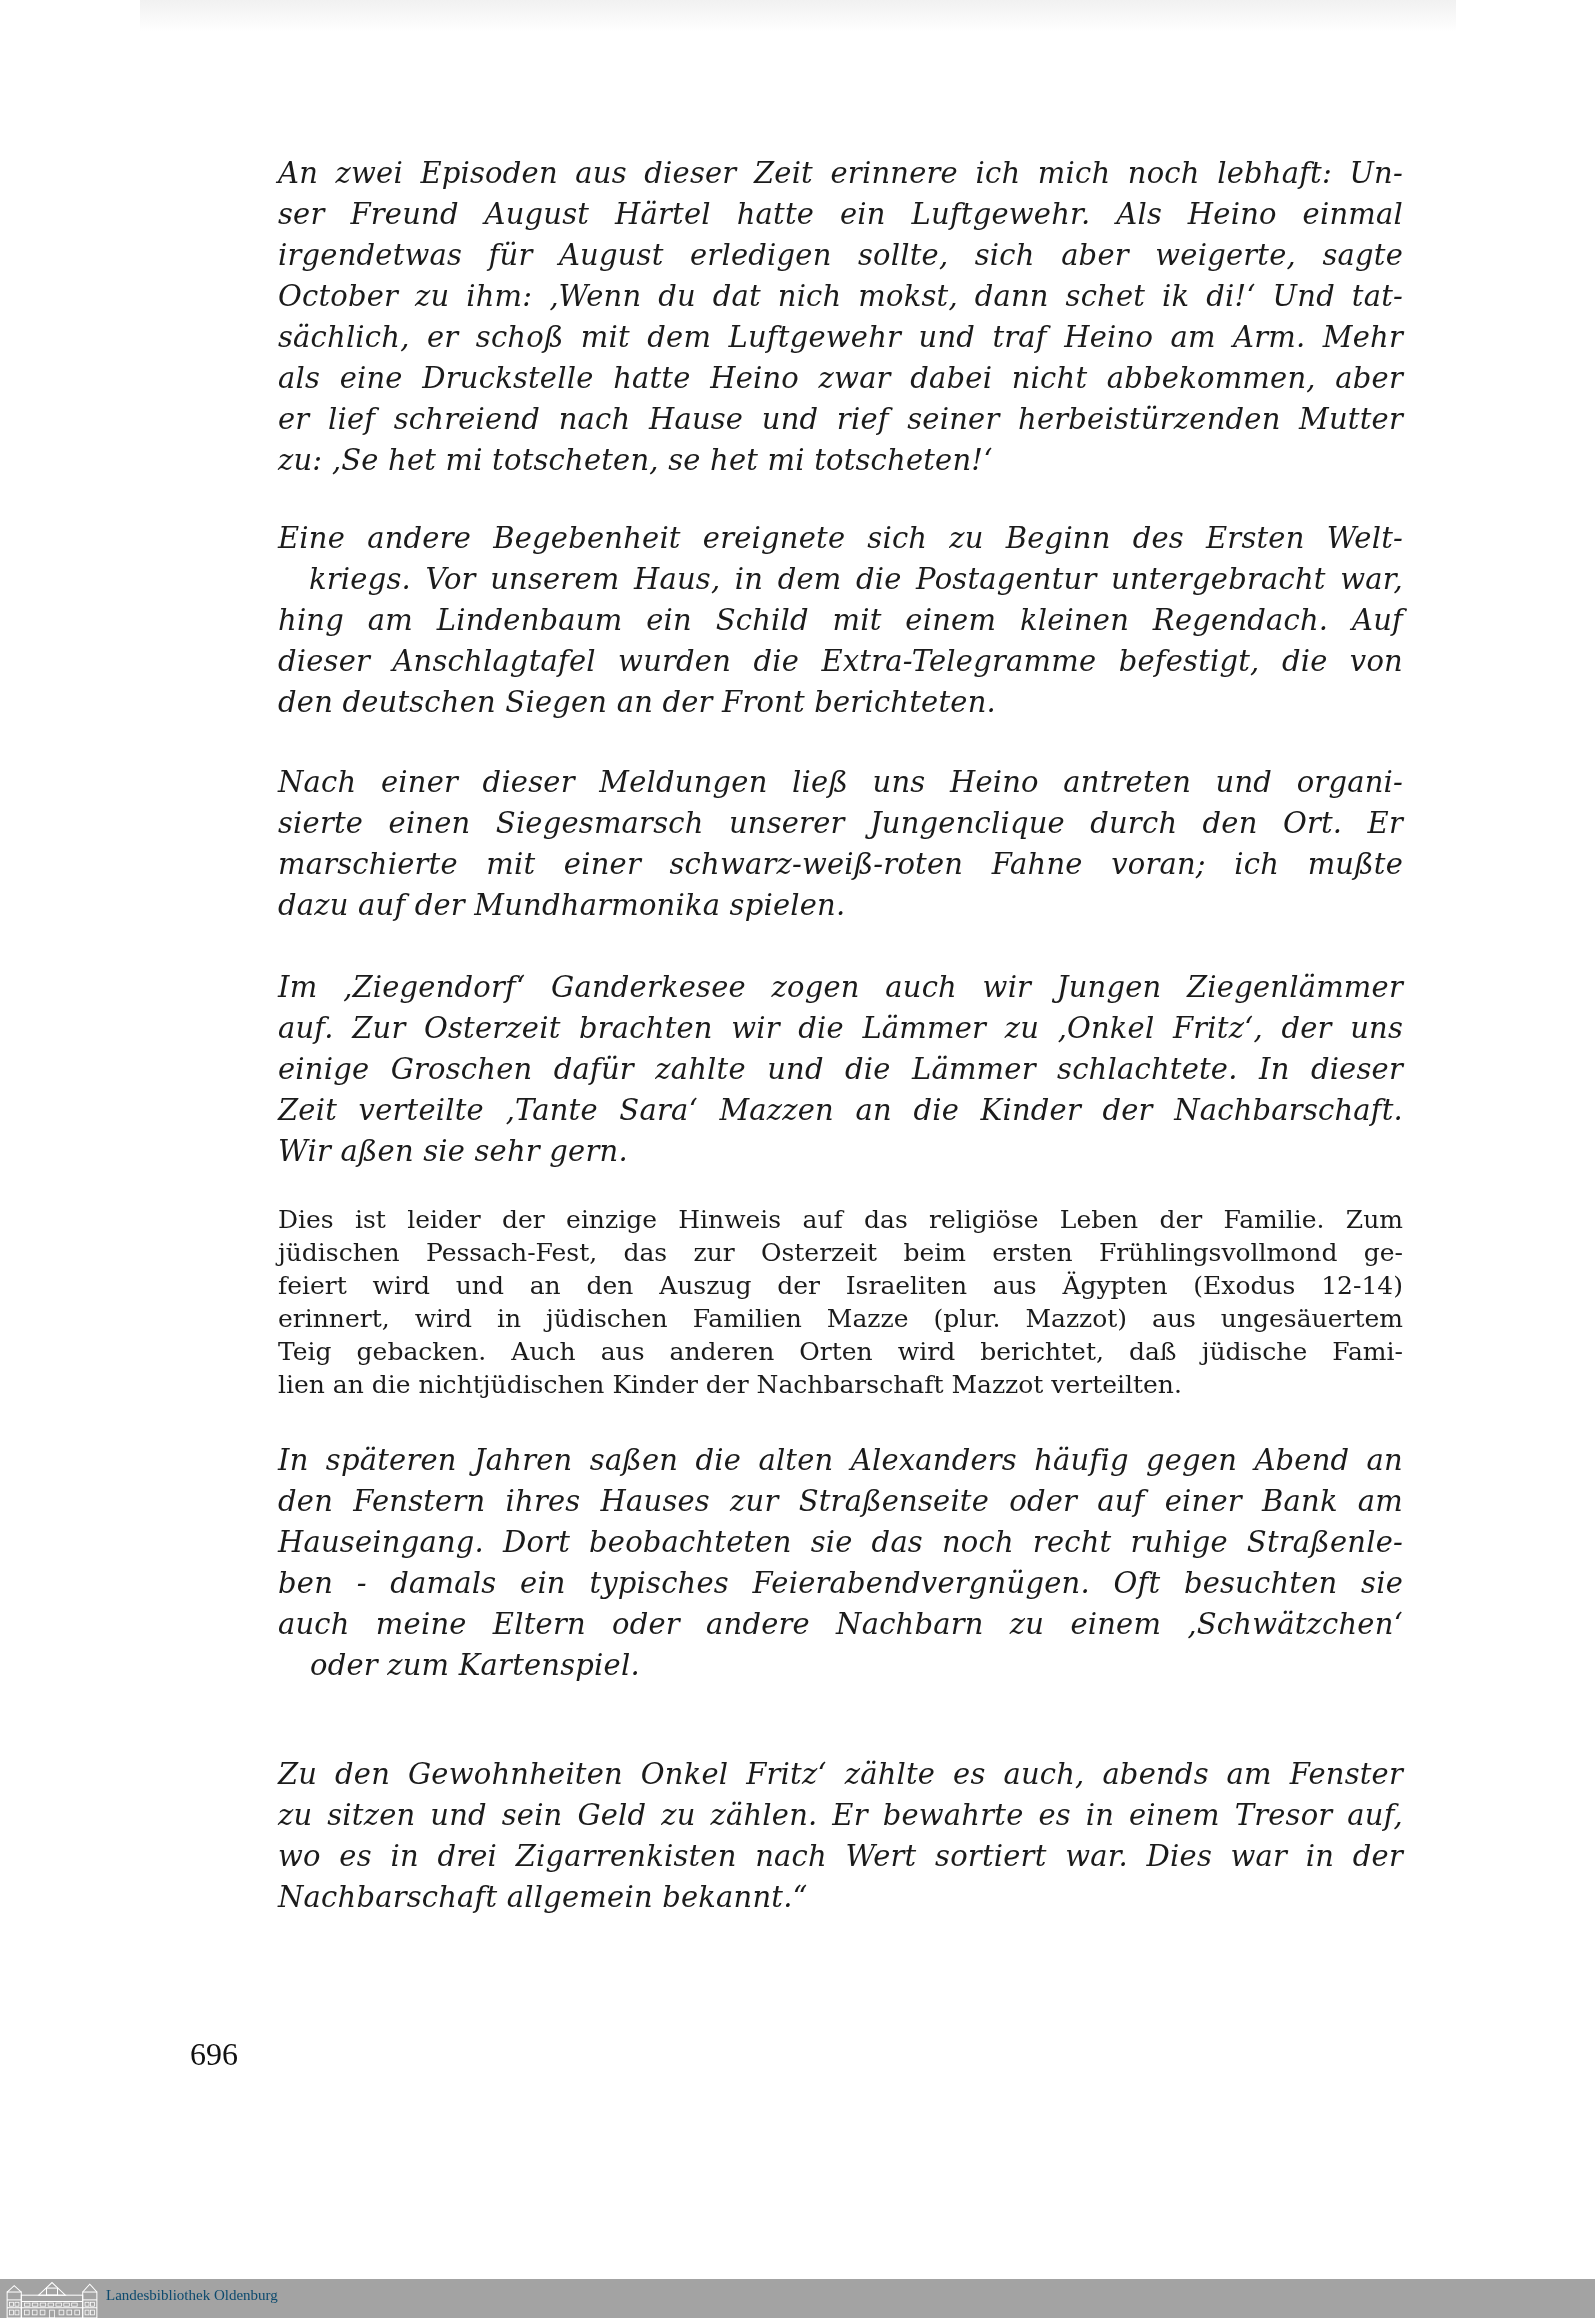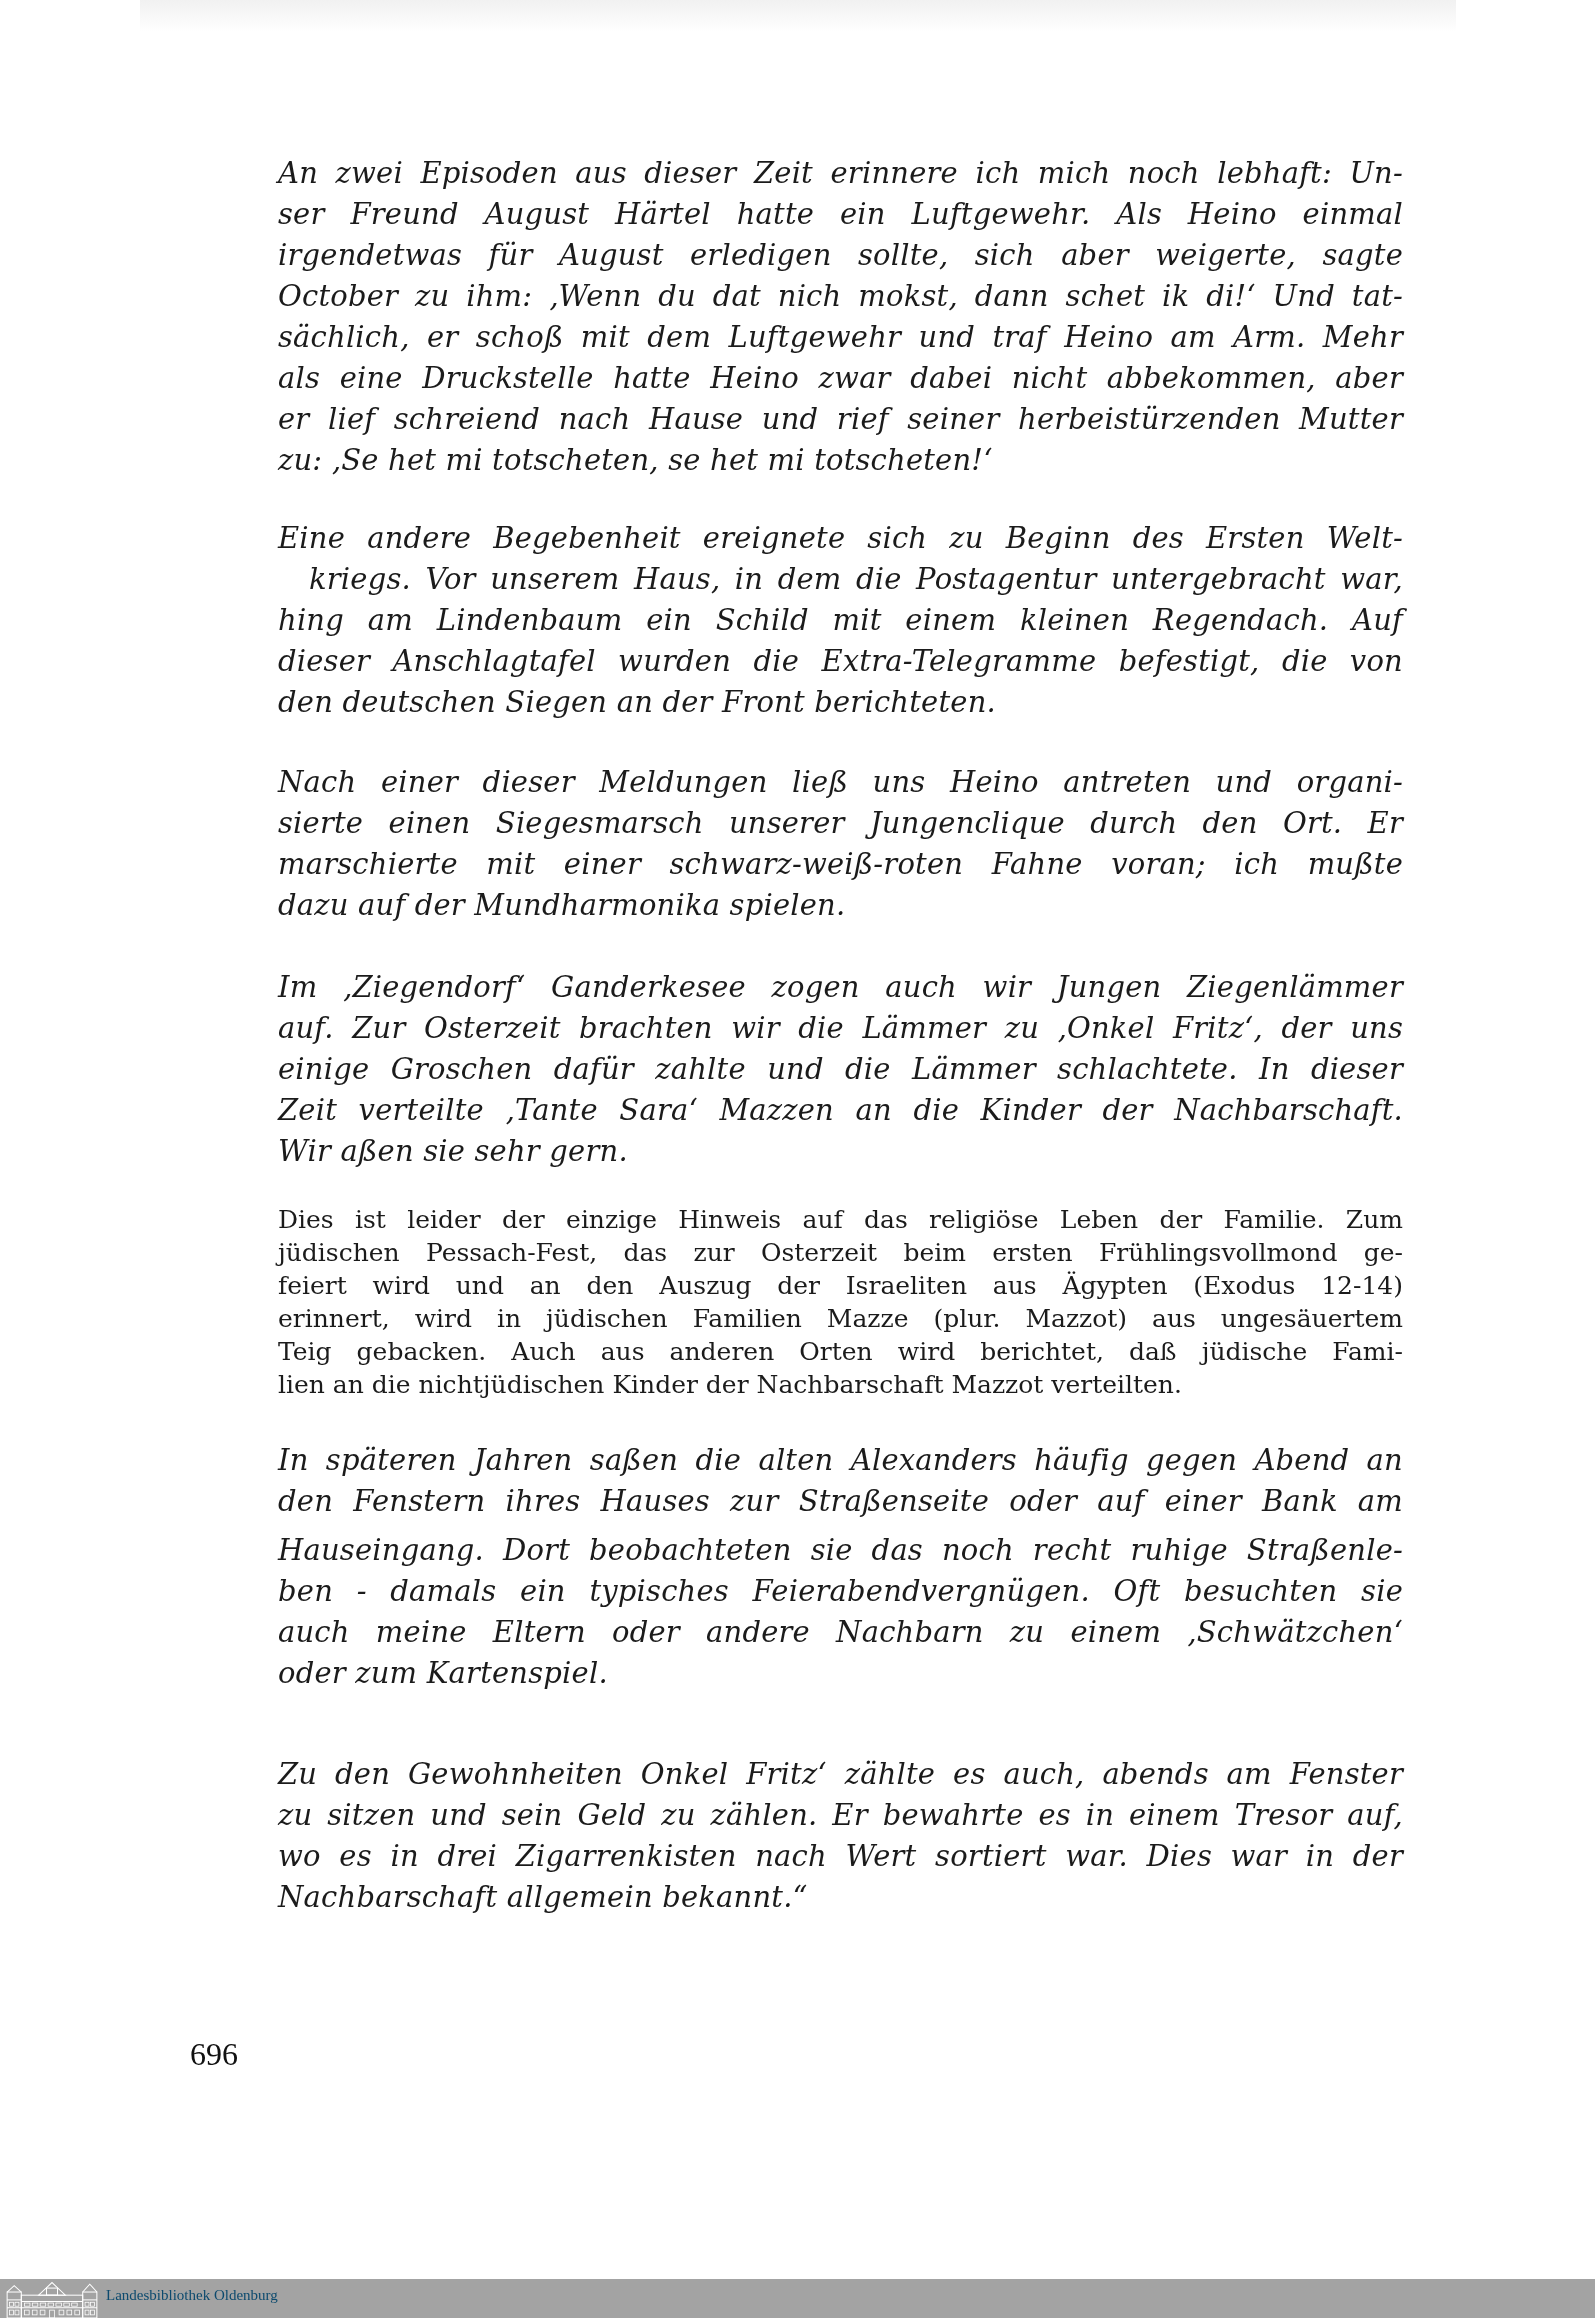--- a/index.html
+++ b/index.html
@@ -61,24 +61,24 @@
   <span class="line" style="white-space: nowrap;">jüdischen Pessach-Fest, das zur Osterzeit beim ersten Frühlingsvollmond ge-</span>
   <span class="line" style="white-space: nowrap;">feiert wird und an den Auszug der Israeliten aus Ägypten (Exodus 12-14)</span>
   <span class="line" style="white-space: nowrap;">erinnert, wird in jüdischen Familien Mazze (plur. Mazzot) aus ungesäuertem</span>
   <span class="line" style="white-space: nowrap;">Teig gebacken. Auch aus anderen Orten wird berichtet, daß jüdische Fami-</span>
   <span class="line last" style="white-space: nowrap;">lien an die nichtjüdischen Kinder der Nachbarschaft Mazzot verteilten.</span>
 </div>
 
 <div class="para italic" style="top:1440px">
   <span class="line" style="white-space: nowrap;">In späteren Jahren saßen die alten Alexanders häufig gegen Abend an</span>
   <span class="line" style="white-space: nowrap;">den Fenstern ihres Hauses zur Straßenseite oder auf einer Bank am</span>
-  <span class="line" style="white-space: nowrap; margin-top: 8px;">Hauseingang. Dort beobachteten sie das noch recht ruhige Straßenle-</span>
+  <span class="line" style="white-space: nowrap;">Hauseingang. Dort beobachteten sie das noch recht ruhige Straßenle-</span>
   <span class="line" style="white-space: nowrap;">ben - damals ein typisches Feierabendvergnügen. Oft besuchten sie</span>
   <span class="line" style="white-space: nowrap;">auch meine Eltern oder andere Nachbarn zu einem ‚Schwätzchen‘</span>
-  <span class="line last" style="white-space: nowrap;">oder zum Kartenspiel.</span>
+  <span class="line last" style="white-space: nowrap; margin-left: 32px;">oder zum Kartenspiel.</span>
 </div>
 
 <div class="para italic" style="top:1725px">
   <span class="line" style="white-space: nowrap; margin-top: 29px;">Zu den Gewohnheiten Onkel Fritz‘ zählte es auch, abends am Fenster</span>
   <span class="line" style="white-space: nowrap;">zu sitzen und sein Geld zu zählen. Er bewahrte es in einem Tresor auf,</span>
   <span class="line" style="white-space: nowrap;">wo es in drei Zigarrenkisten nach Wert sortiert war. Dies war in der</span>
   <span class="line last" style="white-space: nowrap;">Nachbarschaft allgemein bekannt.“</span>
 </div>
 
 <div class="page-number">696</div>

